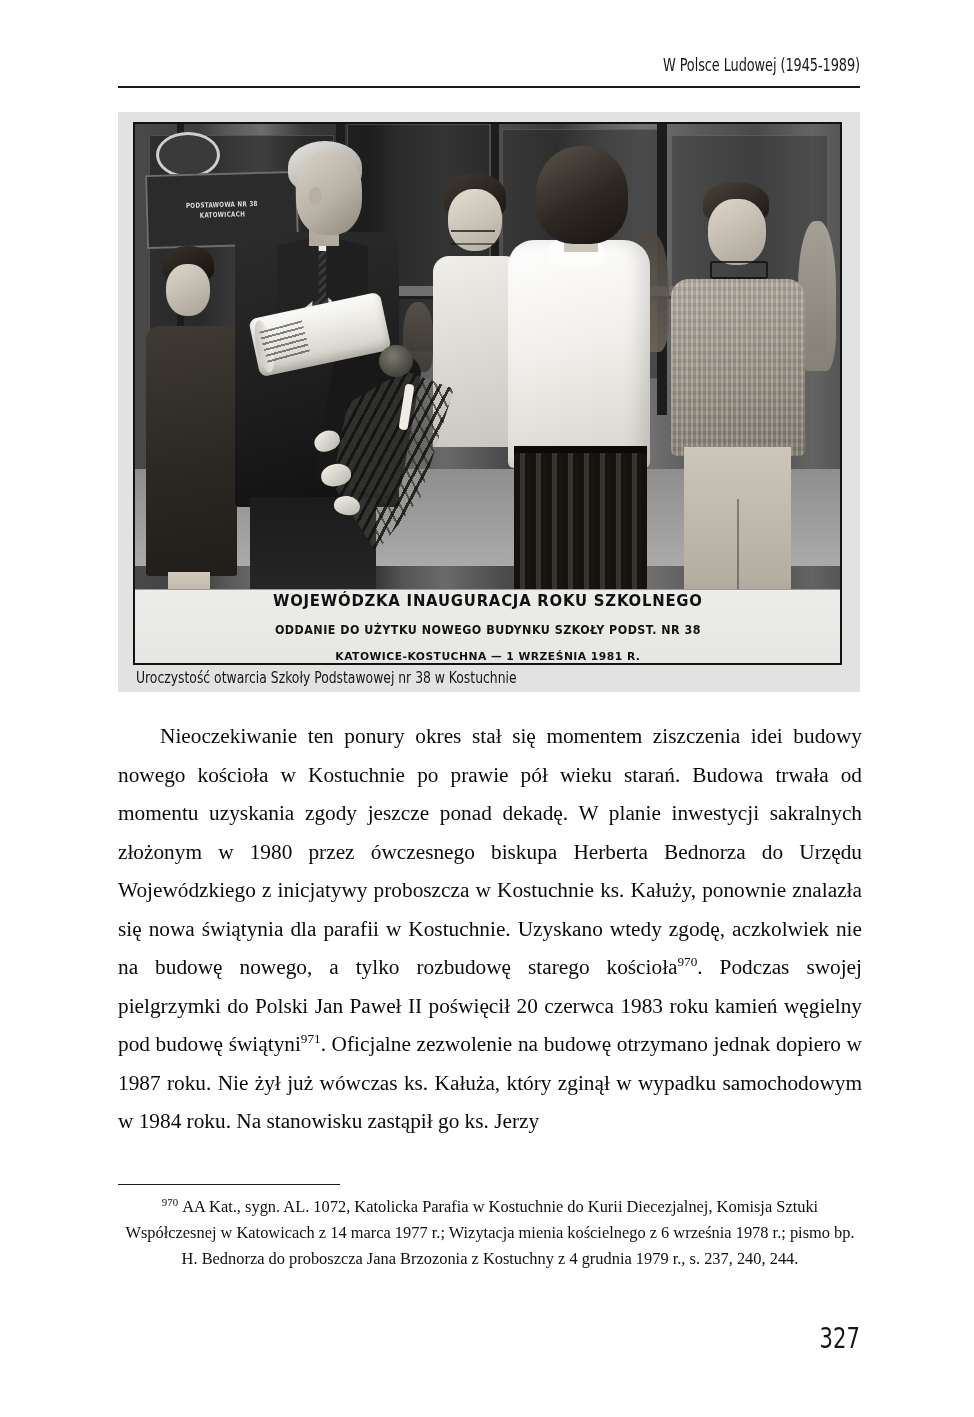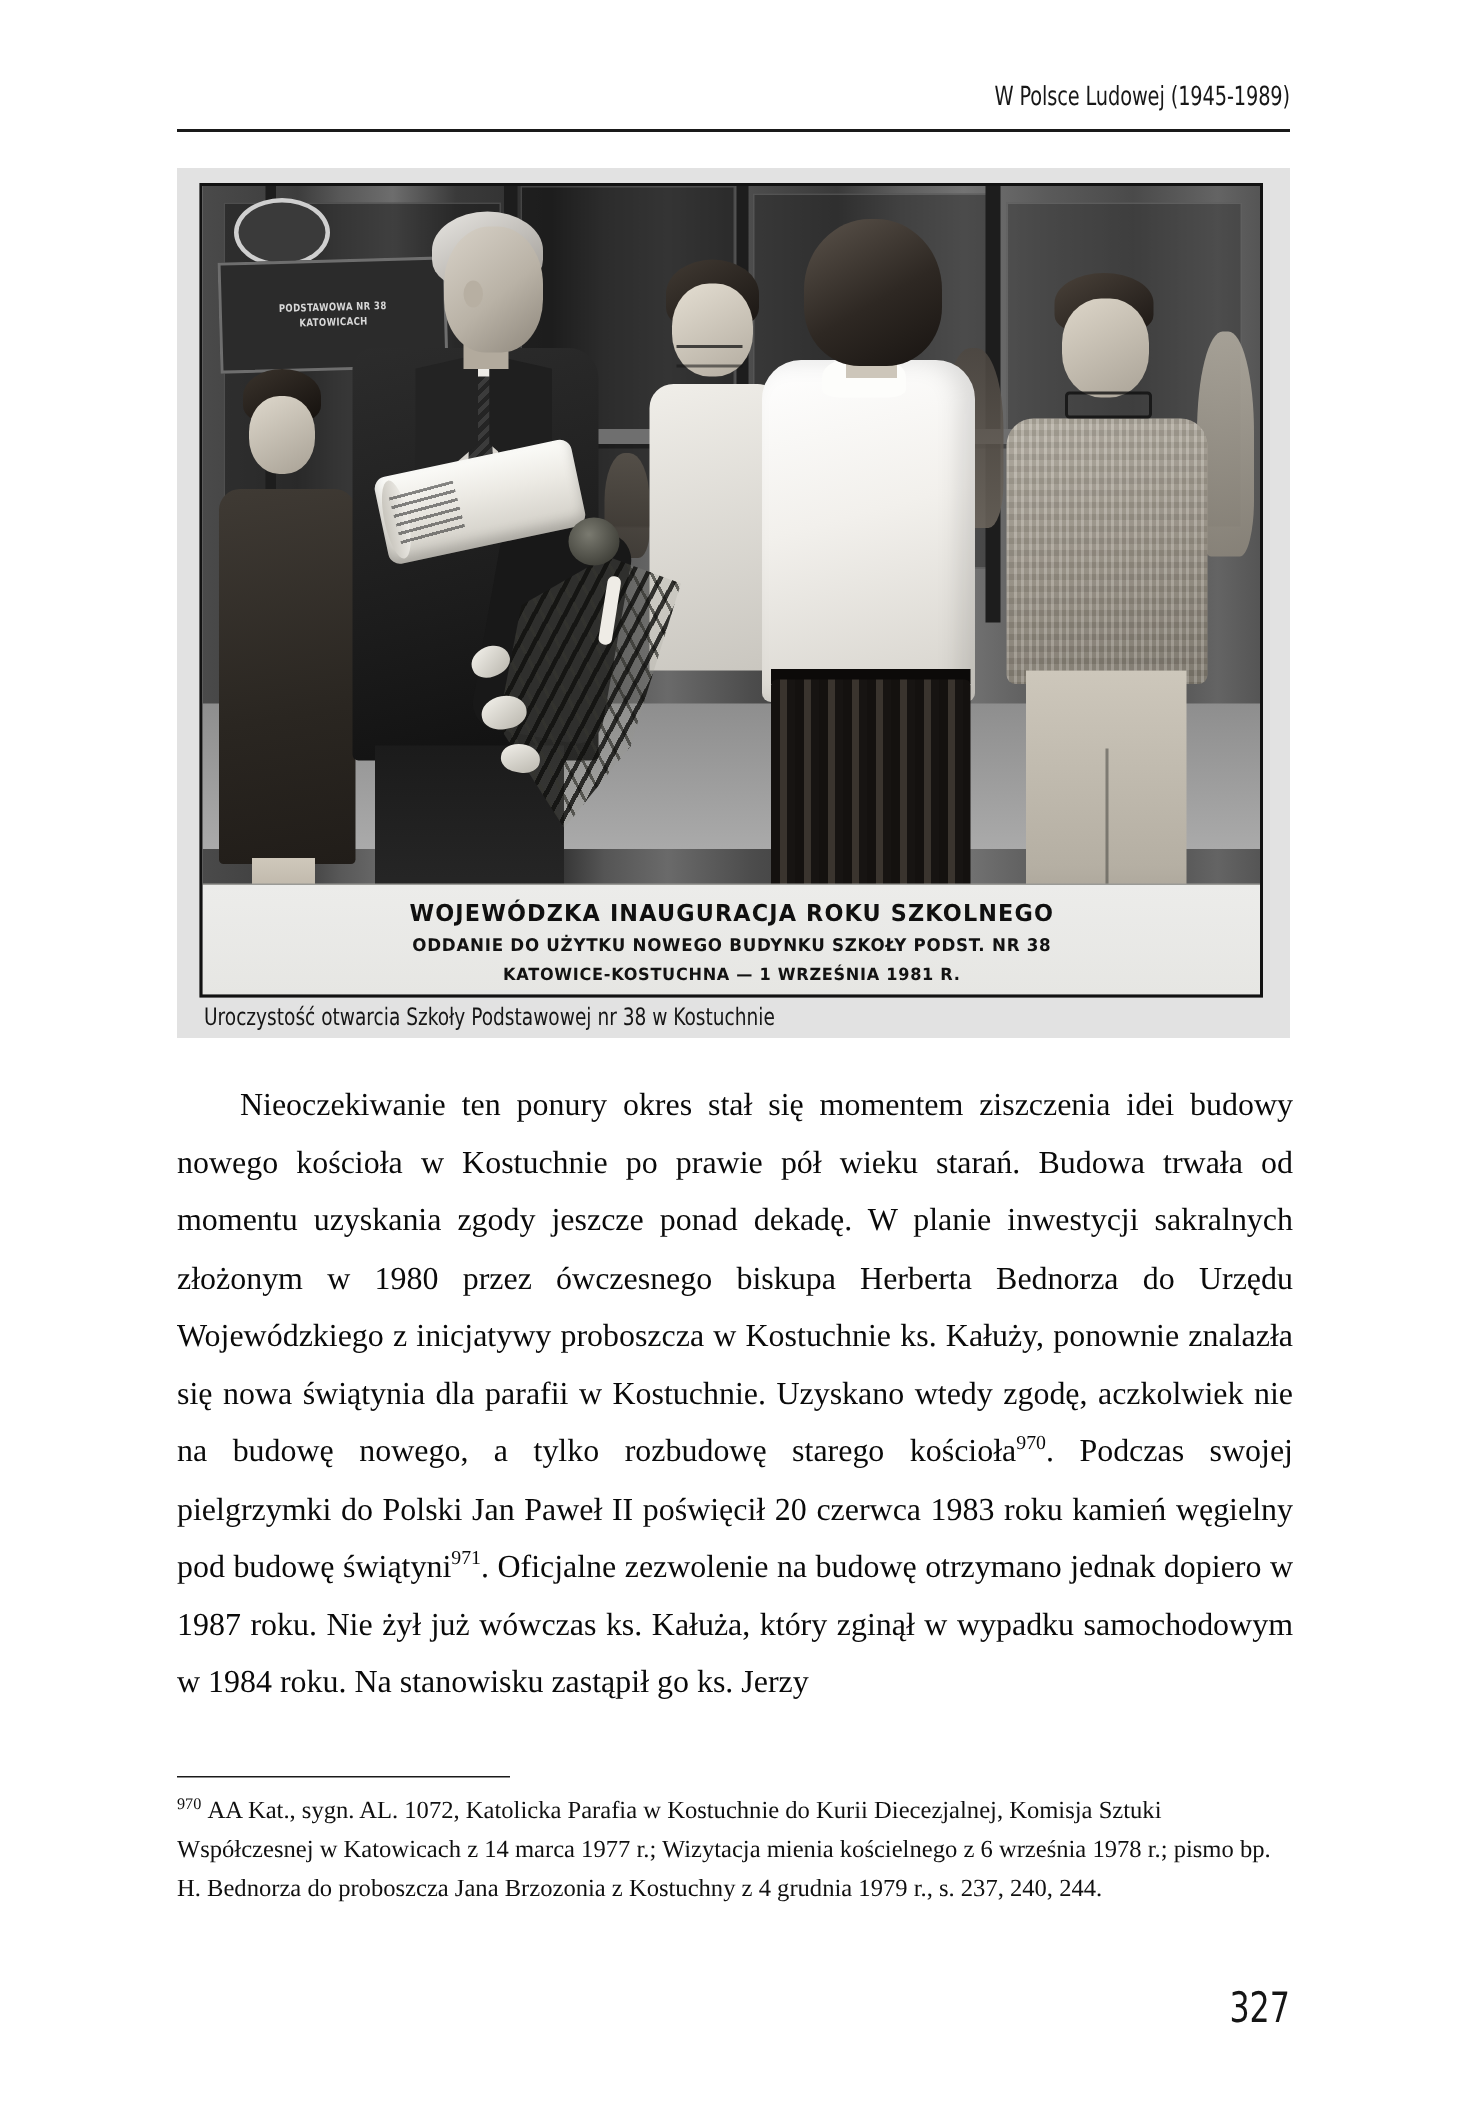--- a/index.html
+++ b/index.html
@@ -456,21 +456,21 @@
   .photo-banner {
     position: absolute;
     left: 0; bottom: 0;
     width: 100%;
     height: 74px;
     background: linear-gradient(to bottom, #ececea 0%, #e6e6e3 100%);
     border-top: 1px solid #9a9a96;
     display: flex;
     flex-direction: column;
     align-items: center;
-    justify-content: center;
+    justify-content: space-between;
     padding-top: 2px;
     box-sizing: border-box;
   }
   .banner-l1 {
     font-family: "DejaVu Sans", "Liberation Sans", sans-serif;
     font-weight: bold;
     font-size: 15.5px;
     letter-spacing: 0.8px;
     color: #101010;
     white-space: nowrap;
@@ -542,21 +542,21 @@
     position: absolute;
     left: 118px;
     top: 1194px;
     width: 744px;
     font-family: "Liberation Serif", serif;
     font-size: 16.4px;
     line-height: 25.8px;
     color: #101010;
     text-align: left;
   }
-  .footnotes p { margin: 0; }
+  .footnotes p { margin: 0; text-align: center; }
   .footnotes sup {
     font-size: 0.66em;
     vertical-align: super;
     line-height: 0;
     margin-right: 1px;
   }
 
   
   .folio {
     position: absolute;

